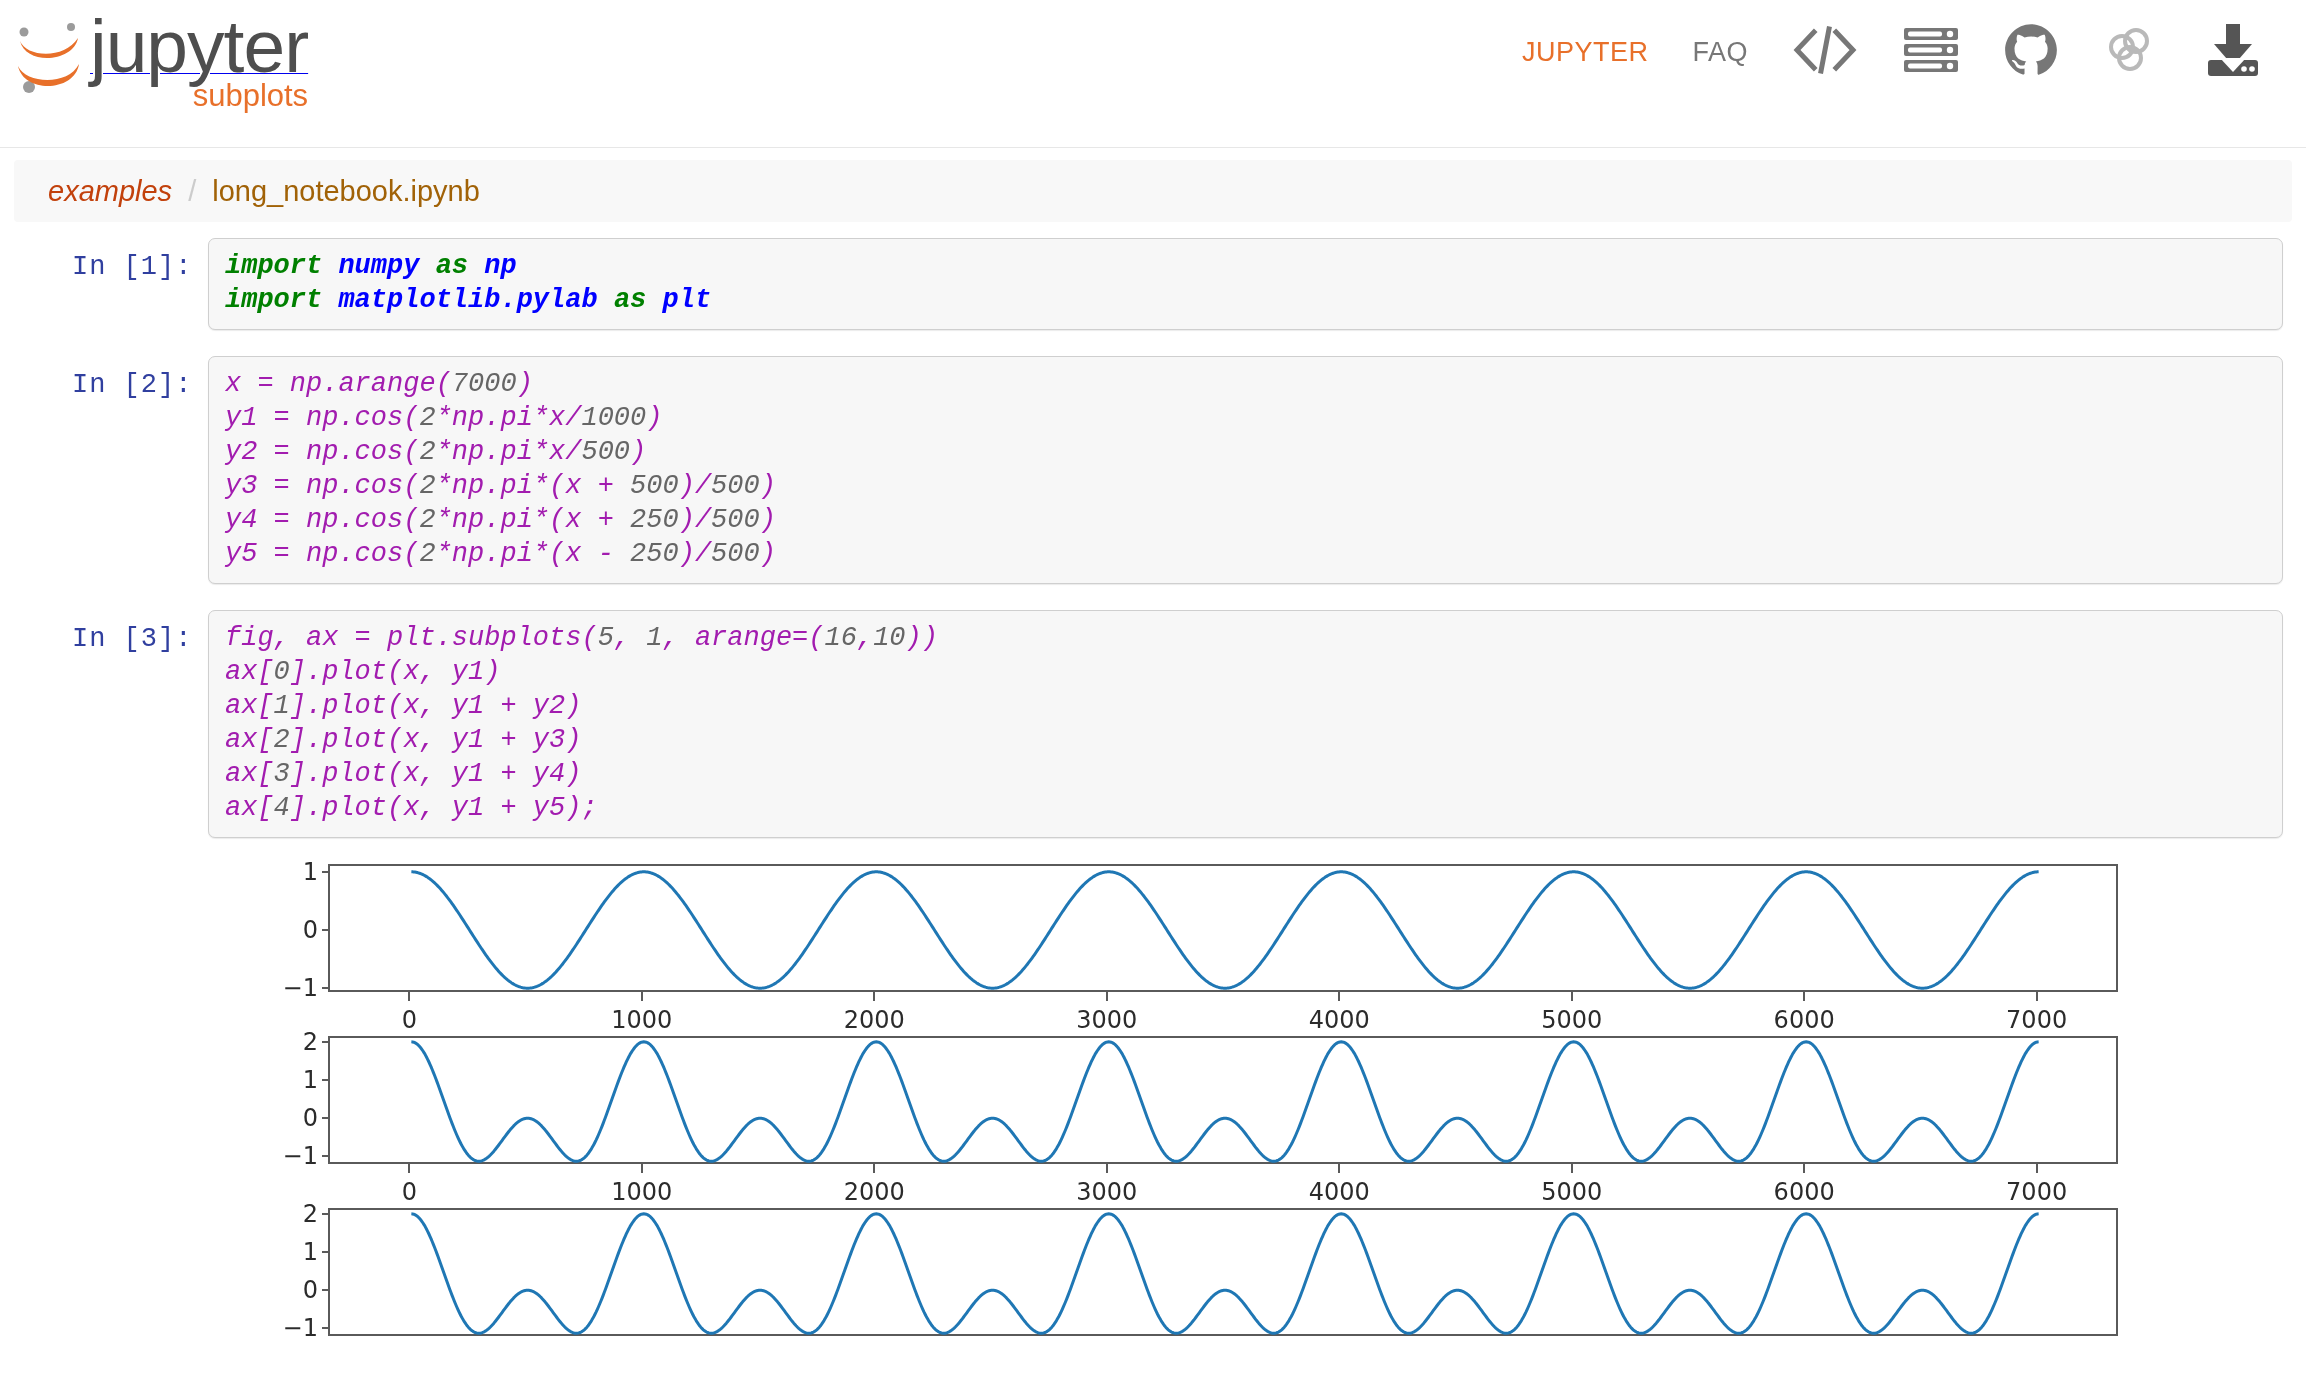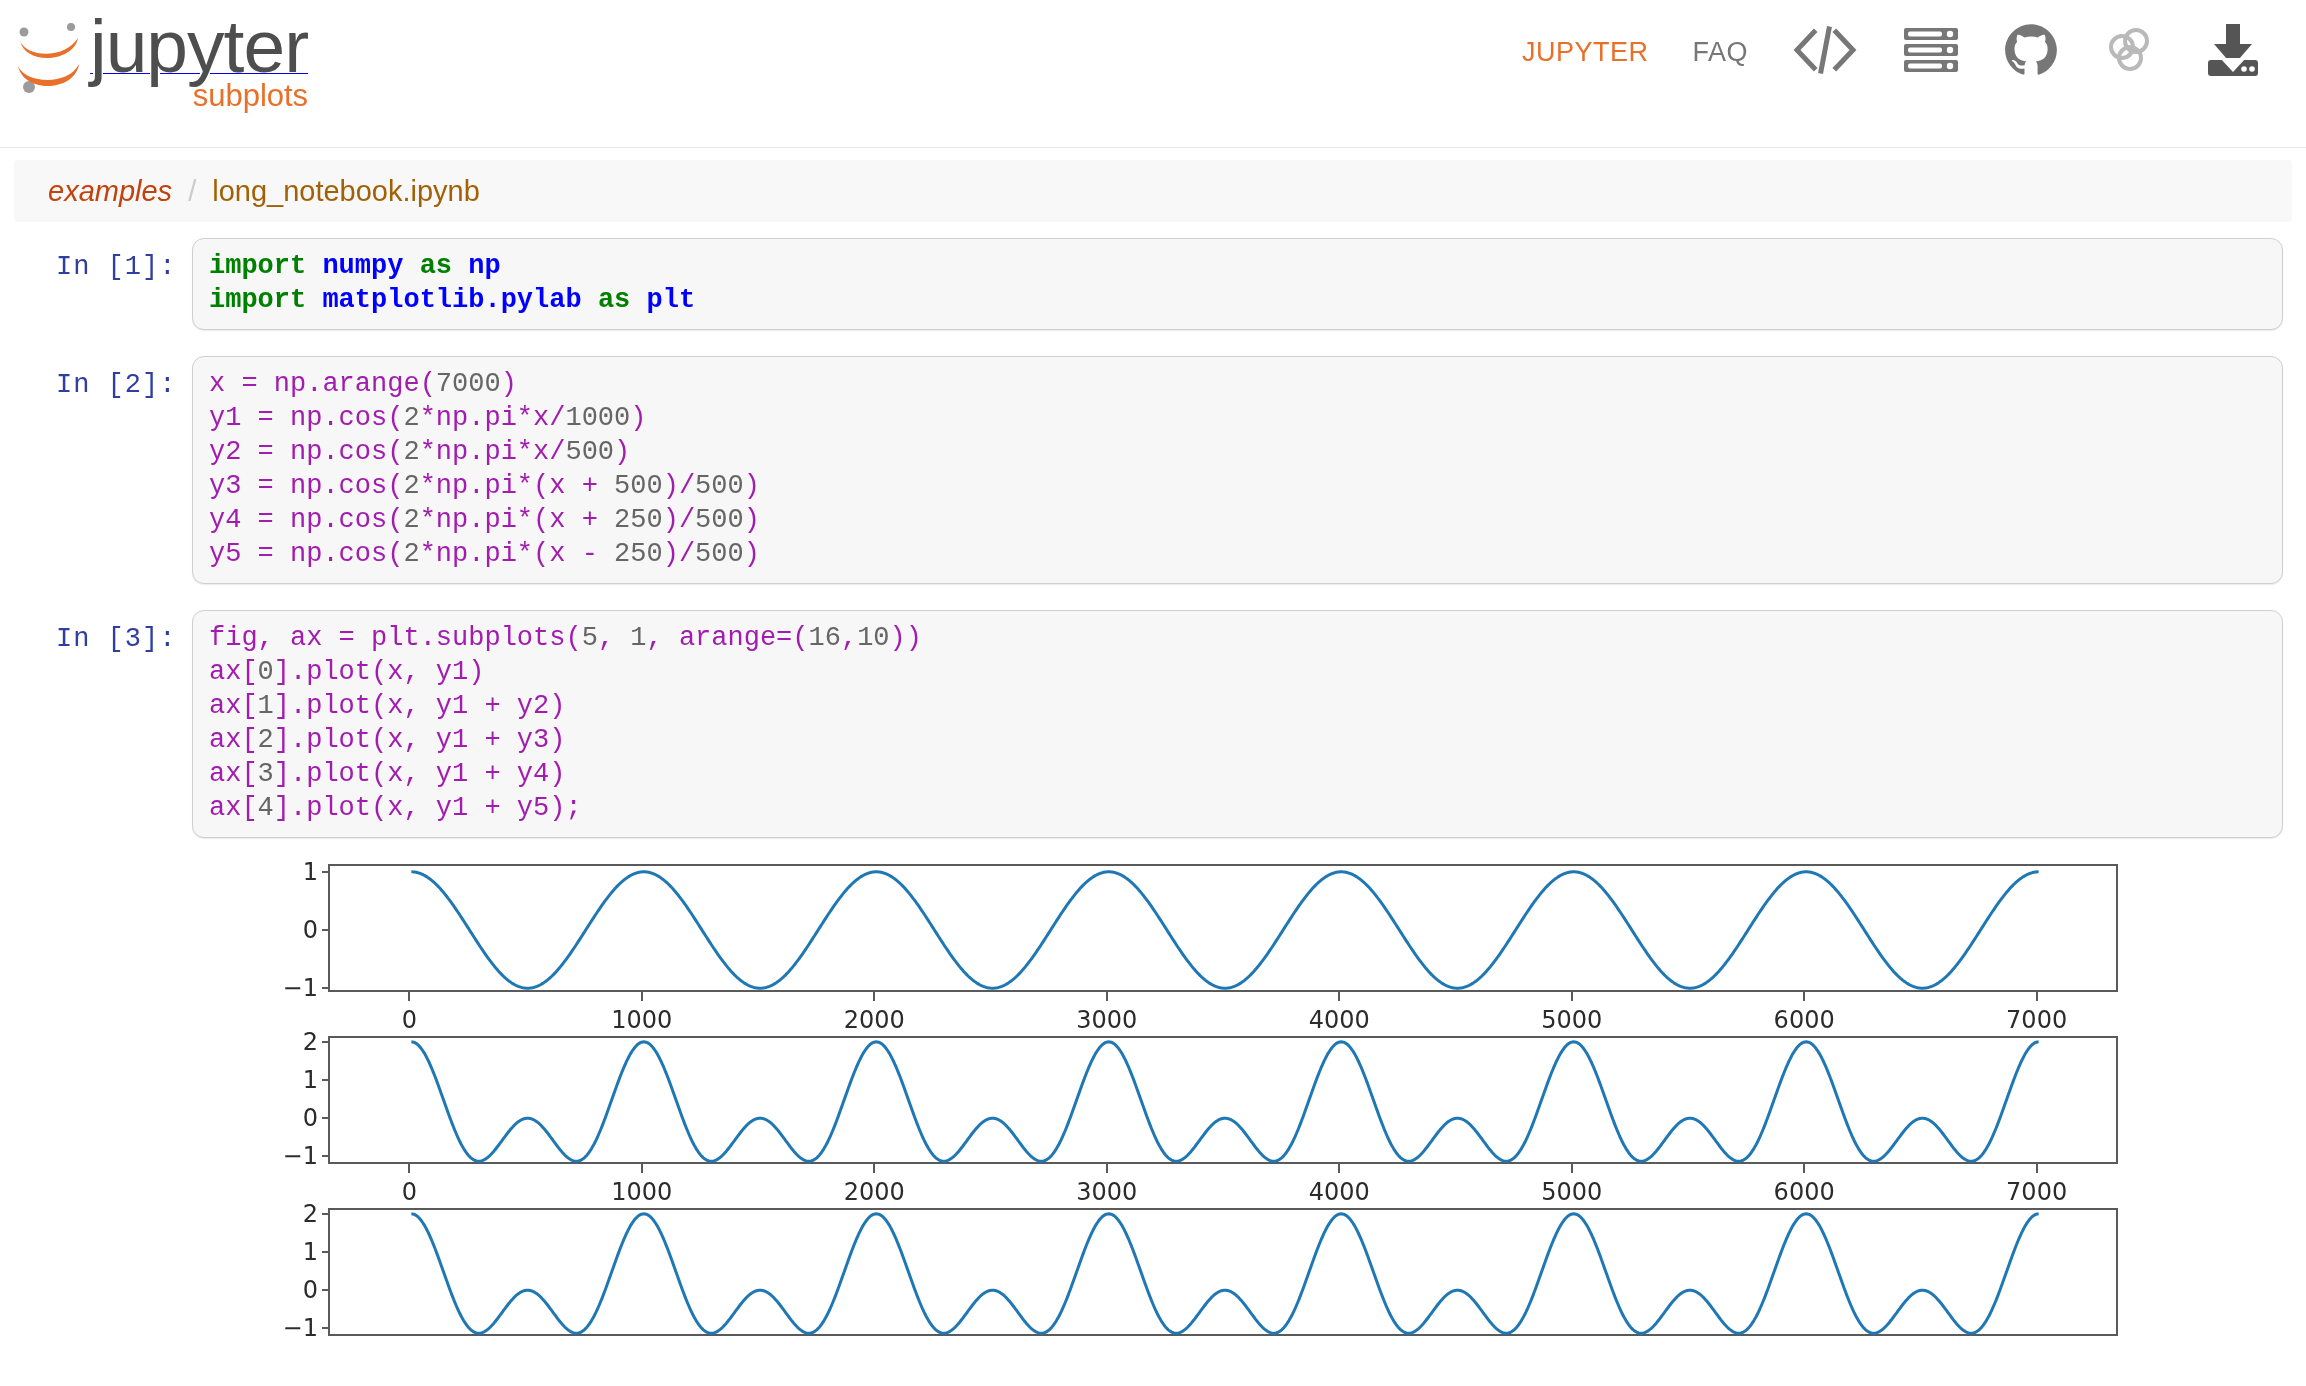--- a/index.html
+++ b/index.html
@@ -91,42 +91,43 @@
   #notebook {
     position: absolute;
     left: 0; top: 238px;
     width: 2306px;
   }
   .cell {
     position: relative;
     display: flex;
     align-items: flex-start;
     margin-bottom: 26px;
-    padding-left: 56px;
+    padding-left: 72px;
   }
   .prompt {
     flex: none;
     width: 136px;
     text-align: right;
     padding-right: 18px;
     padding-top: 14px;
     font-family: "Liberation Mono", monospace;
     font-size: 27px;
     color: #303f9f;
     white-space: pre;
     letter-spacing: 1px;
   }
   .input-area {
     flex: 1;
     margin-right: 23px;
     background: #f7f7f7;
     border: 1px solid #cfcfcf;
-    border-radius: 12px;
+    border-radius: 7px;
     padding: 10px 16px 12px 16px;
     box-shadow: 0 1px 1px rgba(0,0,0,0.08);
+    font-style: italic;
   }
   pre.code {
     margin: 0;
     font-family: "Liberation Mono", monospace;
     font-size: 27px;
     line-height: 34px;
     color: #333333;
     white-space: pre;
   }
   .k  { color: #008000; font-weight: bold; }  

